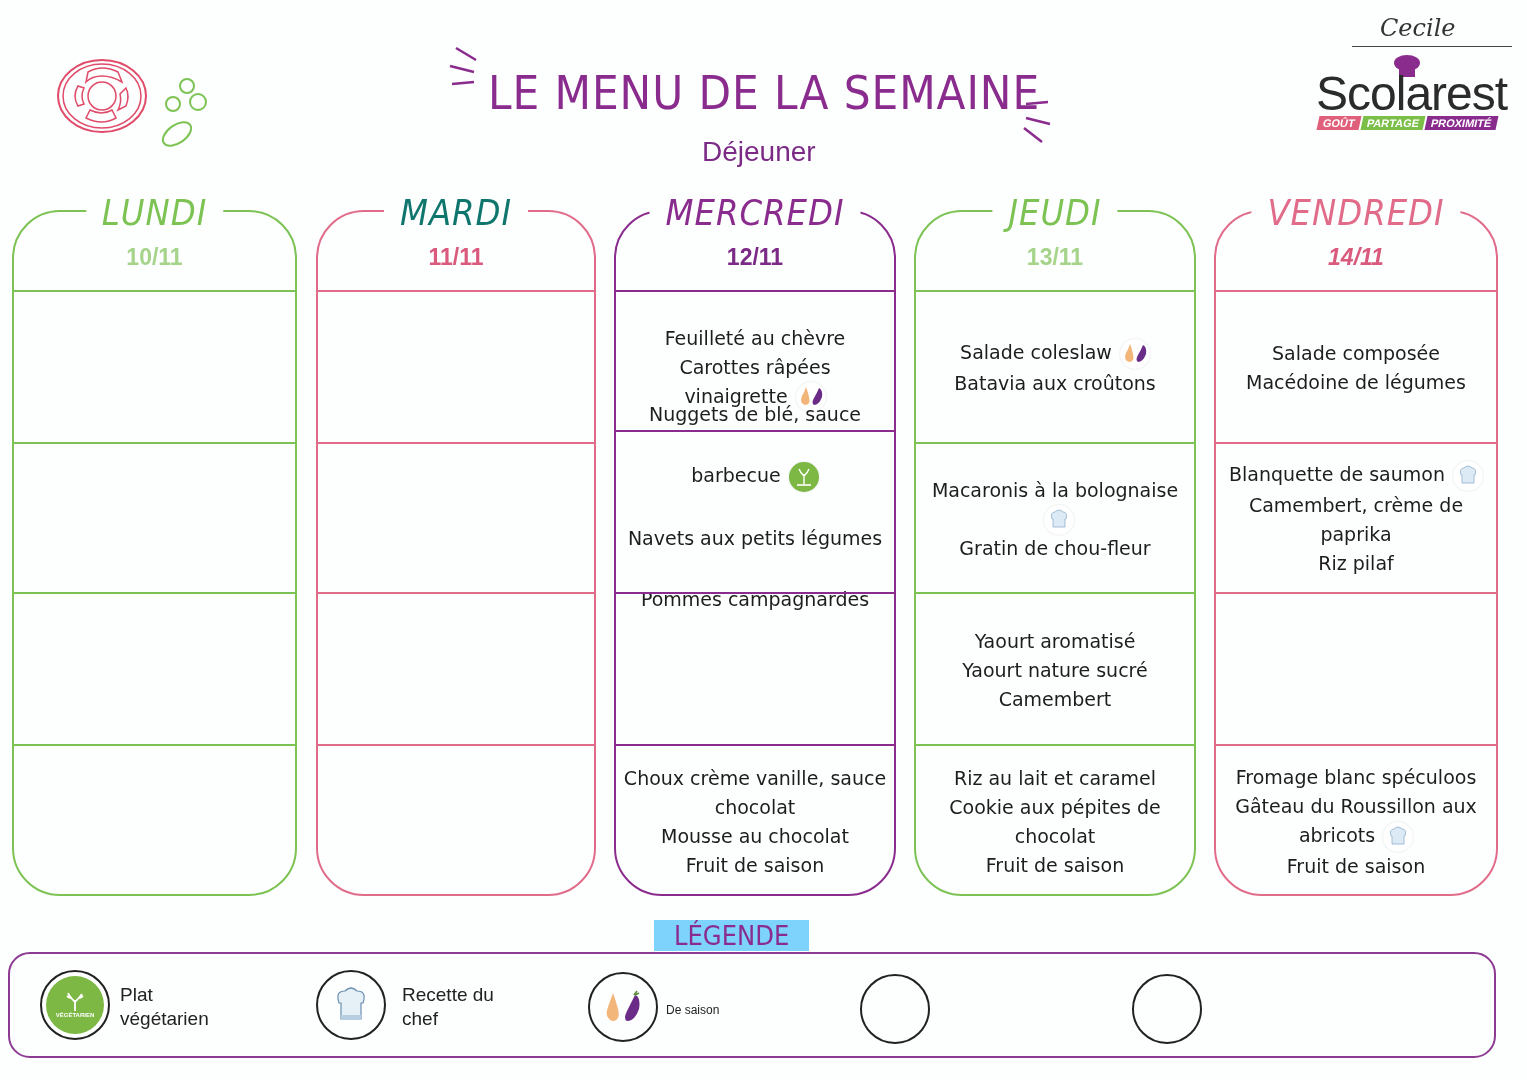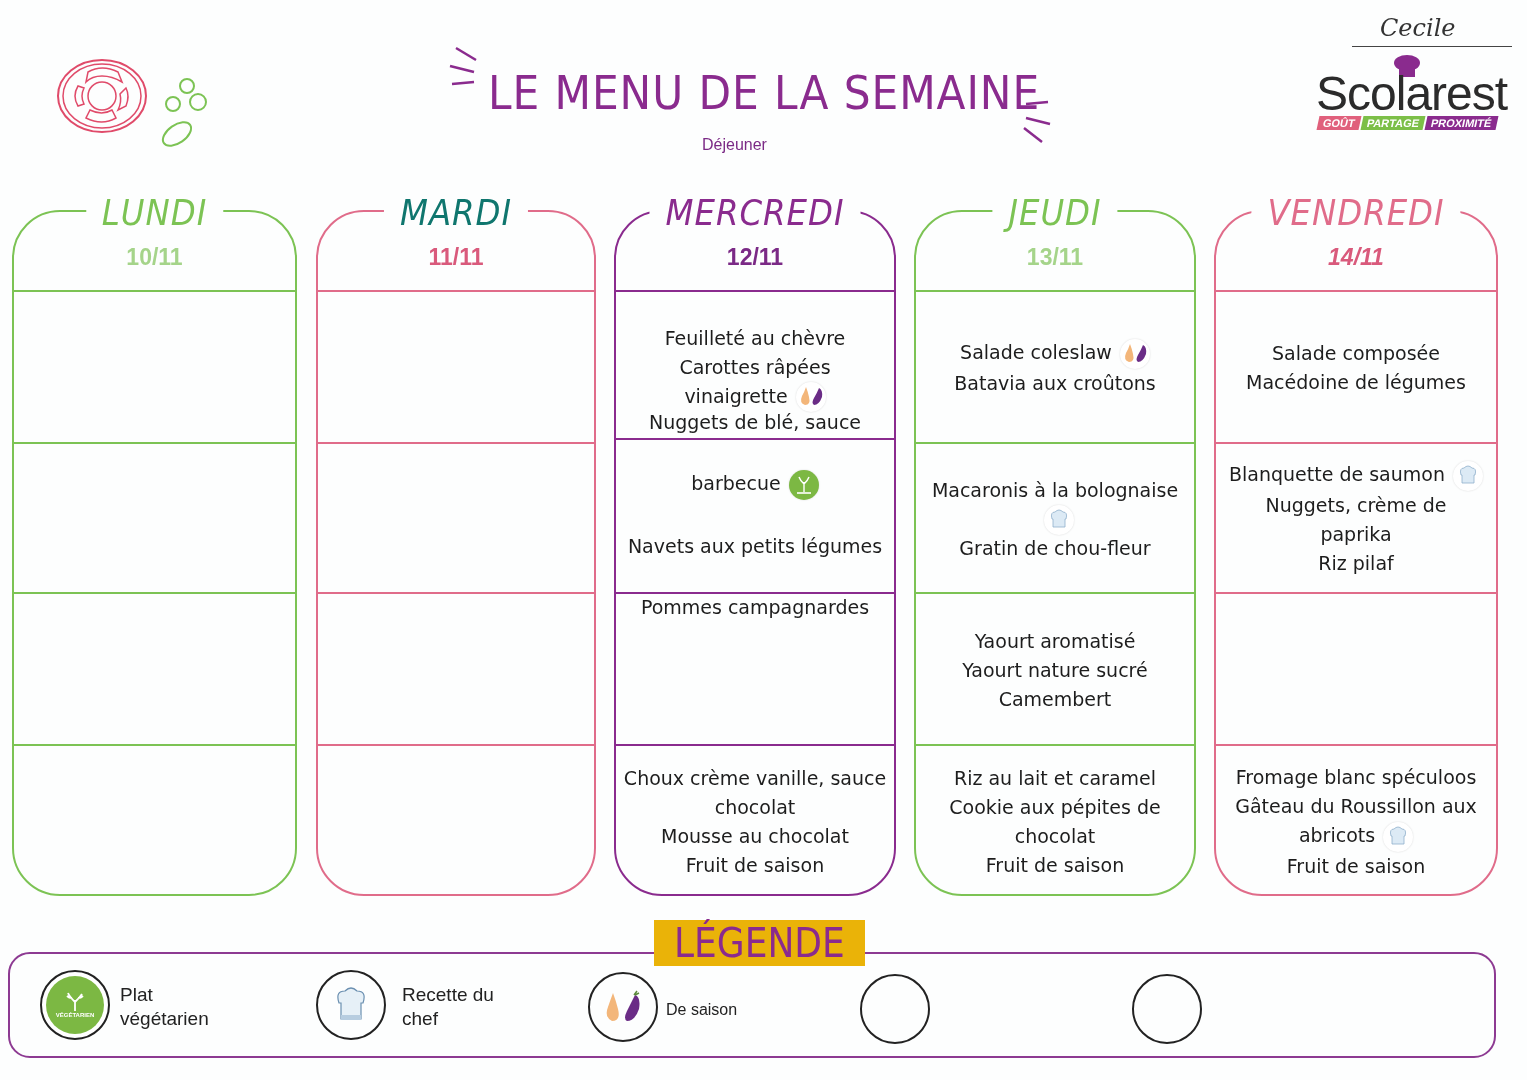--- a/index.html
+++ b/index.html
@@ -7,42 +7,42 @@
     width:1527px; height:1080px; background:#fdfefe; position:relative; overflow:hidden;
     font-family: "DejaVu Sans", sans-serif; color:#1d1d1d;
   }
   .abs { position:absolute; }
   
   .title {
     left:488px; top:66px; font-family:"DejaVu Sans", sans-serif; font-size:46px;
     color:#8a2b8e; letter-spacing:1px; font-weight:400; transform:scaleX(0.92); transform-origin:left top;
     white-space:nowrap;
   }
-  .subtitle { left:702px; top:136px; font-size:16px; color:#7b2a86; font-family:"Liberation Sans", sans-serif; }
+  .subtitle { left:702px; top:136px; font-size:28px; color:#7b2a86; font-family:"Liberation Sans", sans-serif; }
   .logo-word { left:1316px; top:66px; font-family:"Liberation Sans", sans-serif; font-size:48px; color:#2b2b2b; letter-spacing:-1px; }
   .tagline { left:1318px; top:116px; display:flex; gap:2px; font-family:"Liberation Sans", sans-serif; font-size:11px; font-weight:bold; color:#fff; }
   .tagline span { padding:1px 5px; transform:skewX(-12deg); }
   .sig { left:1380px; top:14px; font-family:"DejaVu Serif", serif; font-style:italic; font-size:24px; color:#333; }
   .sig-line { left:1352px; top:46px; width:160px; height:1px; background:#444; }
 
   
   .col { position:absolute; top:210px; height:686px; }
   .col-box { position:absolute; left:0; right:0; top:0; bottom:0; border:2px solid; border-radius:48px; }
   .col-title-bg { position:absolute; top:-18px; left:50%; transform:translateX(-50%); background:#fdfefe; padding:0 16px;
     font-family:"DejaVu Sans Condensed","DejaVu Sans", sans-serif; font-size:36px; letter-spacing:1px; white-space:nowrap;font-style:italic; }
   .col-date { position:absolute; top:34px; left:0; right:0; text-align:center; font-family:"Liberation Sans", sans-serif; font-weight:bold; font-size:23px; }
   .cell { position:absolute; left:0; right:0; border-top:2px solid; display:flex; flex-direction:column; align-items:center; justify-content:center; text-align:center; }
   .cell .line { font-family:"DejaVu Sans", sans-serif; font-size:19px; line-height:29px; color:#1d1d1d; position:relative; }
   .badge { display:inline-block; width:30px; height:30px; border-radius:50%; vertical-align:middle; margin-left:8px; position:relative; box-shadow:0 0 2px rgba(0,0,0,0.15); background:#fff; }
   .badge.veg { background:#7cb843; }
   .badge svg { position:absolute; left:0; top:0; }
 
   
   .legend-box { left:8px; top:952px; width:1484px; height:102px; border:2px solid #8d3a92; border-radius:22px; }
-  .legend-title-bg { left:654px; top:920px; background:#eab308; padding:0 20px; font-size:40px; color:#8a2b8e; font-family:"DejaVu Sans Condensed","DejaVu Sans", sans-serif; }
+  .legend-title-bg { left:654px; top:920px; background:#7dd3fc; padding:0 20px; font-size:27px; color:#8a2b8e; font-family:"DejaVu Sans Condensed","DejaVu Sans", sans-serif; }
   .legend-circle { width:66px; height:66px; border:2px solid #222; border-radius:50%; position:absolute; display:flex; align-items:center; justify-content:center; }
   .legend-label { position:absolute; font-family:"Liberation Sans", sans-serif; font-size:19px; color:#222; line-height:24px; }
 </style>
 </head>
 <body>
 
 <svg class="abs" style="left:56px;top:58px" width="96" height="78" viewBox="0 0 96 78">
   <ellipse cx="46" cy="38" rx="44" ry="36" fill="none" stroke="#e04b6a" stroke-width="2"></ellipse>
   <ellipse cx="46" cy="38" rx="39" ry="32" fill="none" stroke="#e04b6a" stroke-width="1.5"></ellipse>
   <path d="M32 14 Q46 6 62 14 L66 24 Q56 18 46 18 Q36 18 30 24 Z M70 30 Q74 38 70 48 L62 52 Q66 44 64 36 Z M60 60 Q46 68 30 60 L34 52 Q46 58 56 52 Z M22 48 Q16 38 22 28 L28 30 Q24 38 28 46 Z" fill="none" stroke="#e04b6a" stroke-width="1.5"></path>
@@ -105,21 +105,21 @@
       <div class="col-title-bg" style="color: rgb(138, 43, 142);">MERCREDI</div>
       <div class="col-date" style="color: rgb(123, 42, 134);">12/11</div>
       <div class="cell" style="top: 80px; height: 152px; border-top-color: rgb(138, 43, 142);">
         <div class="line"><span>Feuilleté au chèvre</span></div>
         <div class="line"><span>Carottes râpées</span></div>
         <div class="line"><span>vinaigrette</span><span class="badge"><svg width="30" height="30" viewBox="0 0 30 30">
               <path d="M10 5 Q8 11 6 14 Q3 21 9 23 Q15 23 13 15 Q12 10 10 5 Z" fill="#f3b67a"></path>
               <path d="M23 6 Q27 8 26 15 Q23 23 18 23 Q15 21 18 16 Q21 11 23 6 Z" fill="#6a2c86"></path>
             </svg></span></div>
       </div>
-      <div class="cell" style="top: 228px; height: 150px; border-top-color: rgb(138, 43, 142); gap: 32px;">
+      <div class="cell" style="top: 220px; height: 150px; border-top-color: rgb(138, 43, 142); gap: 32px;">
         <div class="line"><span>Nuggets de blé, sauce</span></div>
         <div class="line"><span>barbecue</span><span class="badge veg"><svg width="30" height="30" viewBox="0 0 30 30">
               <path d="M15 22 L15 12 M15 14 Q11 10 10 7 M15 14 Q19 10 20 7" stroke="#fff" stroke-width="1.4" fill="none"></path>
               <rect x="8" y="22" width="14" height="2" fill="#fff" opacity="0.8"></rect>
             </svg></span></div>
         <div class="line"><span>Navets aux petits légumes</span></div>
         <div class="line"><span>Pommes campagnardes</span></div>
       </div>
       <div class="cell" style="top: 382px; height: 152px; border-top-color: rgb(138, 43, 142);"></div>
       <div class="cell" style="top: 534px; height: 152px; border-top-color: rgb(138, 43, 142);">
@@ -164,21 +164,21 @@
       <div class="col-title-bg" style="color: rgb(224, 108, 138);">VENDREDI</div>
       <div class="col-date" style="color: rgb(217, 90, 124); font-style: italic;">14/11</div>
       <div class="cell" style="top: 80px; height: 152px; border-top-color: rgb(224, 108, 138);">
         <div class="line"><span>Salade composée</span></div>
         <div class="line"><span>Macédoine de légumes</span></div>
       </div>
       <div class="cell" style="top: 232px; height: 150px; border-top-color: rgb(224, 108, 138);">
         <div class="line"><span>Blanquette de saumon</span><span class="badge"><svg width="30" height="30" viewBox="0 0 30 30">
               <path d="M8 14 Q6 7 11 7 Q15 3 19 7 Q24 7 22 14 L21 14 L21 22 L9 22 L9 14 Z" fill="#dceaf5" stroke="#8fb0cc" stroke-width="0.8"></path>
             </svg></span></div>
-        <div class="line"><span>Nuggets, crème de</span></div>
+        <div class="line"><span>Camembert, crème de</span></div>
         <div class="line"><span>paprika</span></div>
         <div class="line"><span>Riz pilaf</span></div>
       </div>
       <div class="cell" style="top: 382px; height: 152px; border-top-color: rgb(224, 108, 138);"></div>
       <div class="cell" style="top: 534px; height: 152px; border-top-color: rgb(224, 108, 138);">
         <div class="line"><span>Fromage blanc spéculoos</span></div>
         <div class="line"><span>Gâteau du Roussillon aux</span></div>
         <div class="line"><span>abricots</span><span class="badge"><svg width="30" height="30" viewBox="0 0 30 30">
               <path d="M8 14 Q6 7 11 7 Q15 3 19 7 Q24 7 22 14 L21 14 L21 22 L9 22 L9 14 Z" fill="#dceaf5" stroke="#8fb0cc" stroke-width="0.8"></path>
             </svg></span></div>
@@ -214,16 +214,16 @@
   <div>chef</div>
 </div>
 
 <div class="legend-circle" style="left:588px;top:972px">
   <svg width="44" height="36" viewBox="0 0 44 36">
     <path d="M12 4 Q9 12 7 18 Q3 28 11 32 Q20 32 17 20 Q15 12 12 4 Z" fill="#f3b67a"></path>
     <path d="M34 6 Q40 8 38 20 Q34 32 26 32 Q22 30 26 22 Q30 14 34 6 Z" fill="#6a2c86"></path>
     <path d="M33 6 L36 2 M34 6 L38 4" stroke="#5a8a3a" stroke-width="1.5"></path>
   </svg>
 </div>
-<div class="legend-label" style="left:666px;top:998px;font-size:16px">De saison</div>
+<div class="legend-label" style="left:666px;top:998px;font-size:12px">De saison</div>
 
 <div class="legend-circle" style="left:860px;top:974px;width:66px;height:66px"></div>
 <div class="legend-circle" style="left:1132px;top:974px;width:66px;height:66px"></div>
 
 </body></html>

